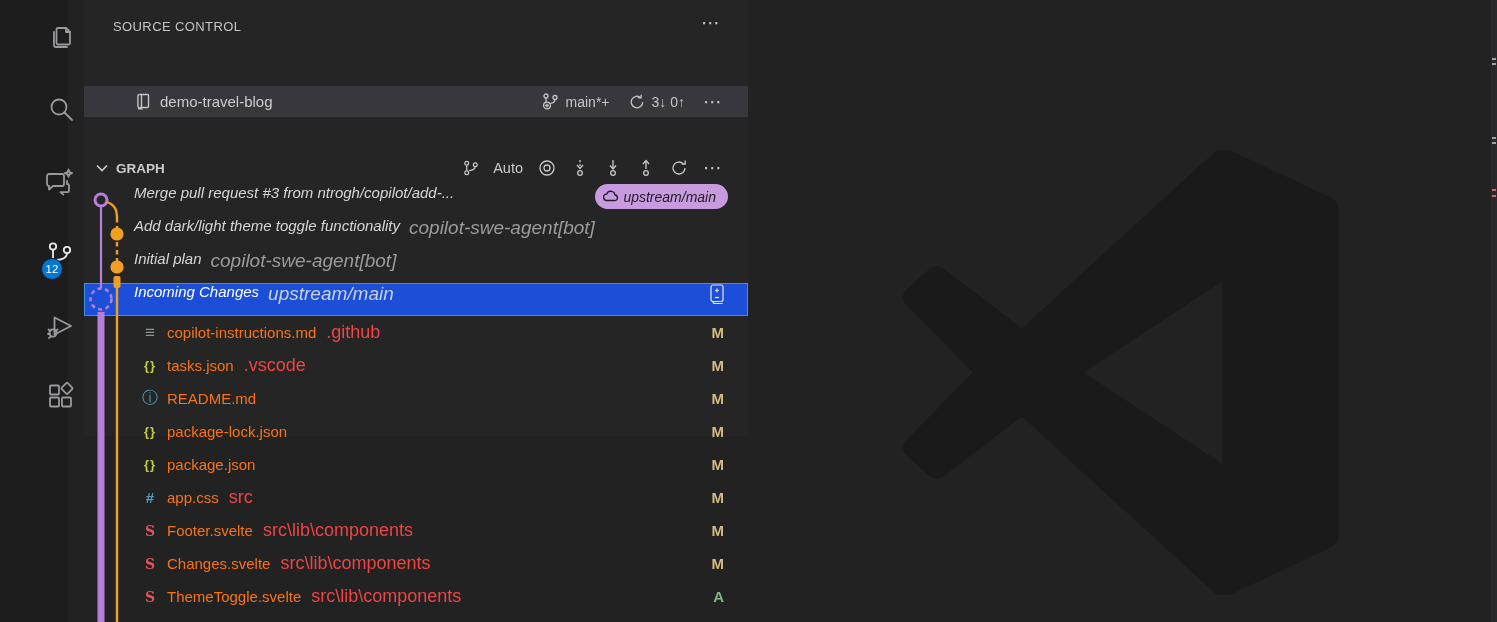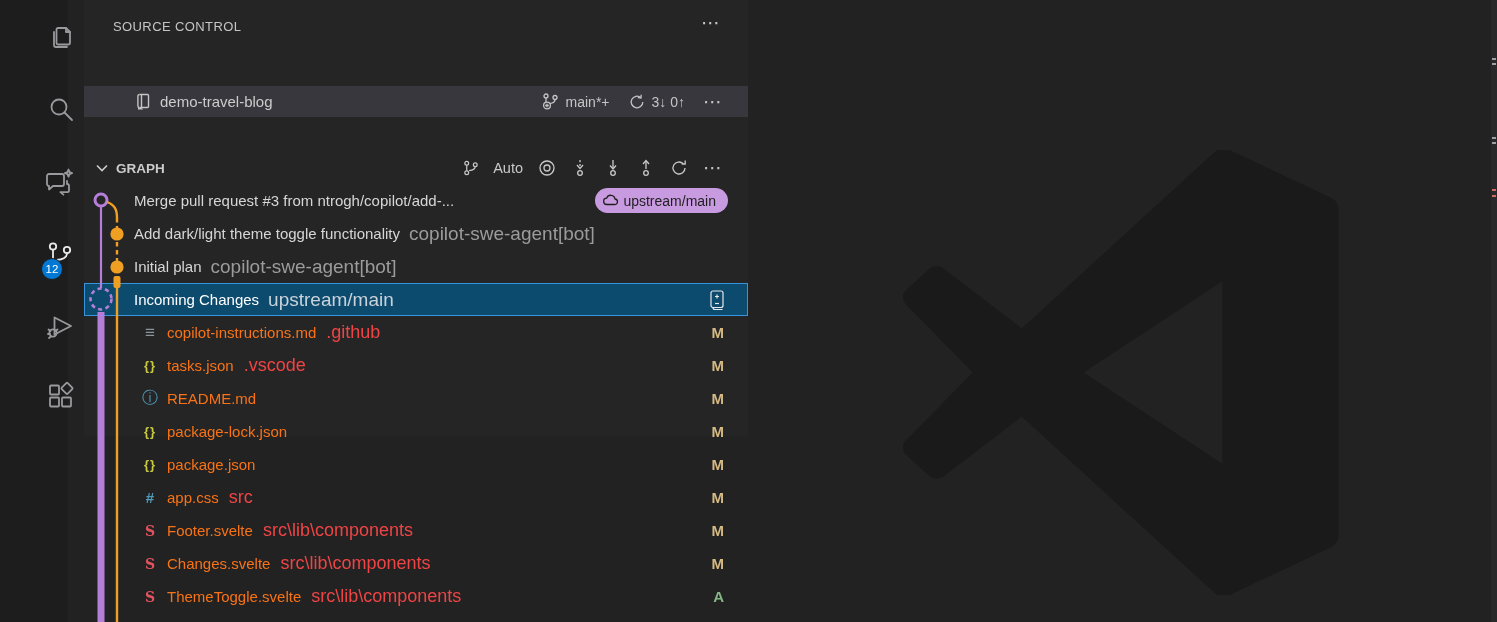--- a/index.html
+++ b/index.html
@@ -38,28 +38,28 @@
   .gap-l { margin-left:12px; }
 
   .graph-toolbar { margin-left:auto; margin-right:26px; display:flex; align-items:center; gap:15px; }
   .tb-icon { width:18px; height:18px; display:flex; align-items:center; justify-content:center; cursor:pointer; }
   .tb-icon svg { stroke:#c9c9c9; fill:none; stroke-width:1.3; }
   .auto-group { display:flex; align-items:center; gap:13px; cursor:pointer; }
   .auto-label { color:#c9c9c9; font-size:14.5px; }
 
   
   .rows { position:absolute; left:0; top:184px; width:100%; }
-  .row { height:33px; display:flex; align-items:center; white-space:nowrap; cursor:pointer; }
+  .row { height:33px; display:flex; align-items:flex-start; white-space:nowrap; cursor:pointer;font-style:italic; }
   .commit-msg { color:#d6d6d6; font-size:15px; margin-left:50px; }
   .commit-author { color:#9b9b9b; font-size:19px; margin-left:9px; }
   .ref-badge { margin-left:auto; margin-right:20px; height:25px; border-radius:13px; background:#c89ae0;
     display:flex; align-items:center; padding:0 12px 0 7px; gap:4px; }
   .ref-badge span { color:#1f1f1f; font-size:14px; }
   .ref-badge svg { stroke:#1f1f1f; fill:none; stroke-width:1.3; }
-  .row.selected { background:#0c4a6e; box-shadow:inset 0 0 0 1px #3794de; }
+  .row.selected { background:#1d4ed8; box-shadow:inset 0 0 0 1px #3794de; }
   .row.selected .commit-msg { color:#ffffff; }
   .row.selected .commit-author { color:#c9d2d9; }
   .diff-icon { margin-left:auto; margin-right:20px; width:22px; height:22px; }
   .diff-icon svg { stroke:#e8e8e8; fill:none; stroke-width:1.2; }
 
   .file-row { height:33px; display:flex; align-items:center; white-space:nowrap; cursor:pointer; }
   .ficon { width:18px; margin-left:57px; font-size:15px; font-weight:bold; text-align:center; flex:0 0 18px; }
   .icon-markdown { color:#8a9499; font-weight:normal; font-size:17px; }
   .icon-json { color:#cbcb41; font-size:13px; letter-spacing:1px; }
   .icon-info { color:#519aba; font-weight:normal; font-size:16px; }

